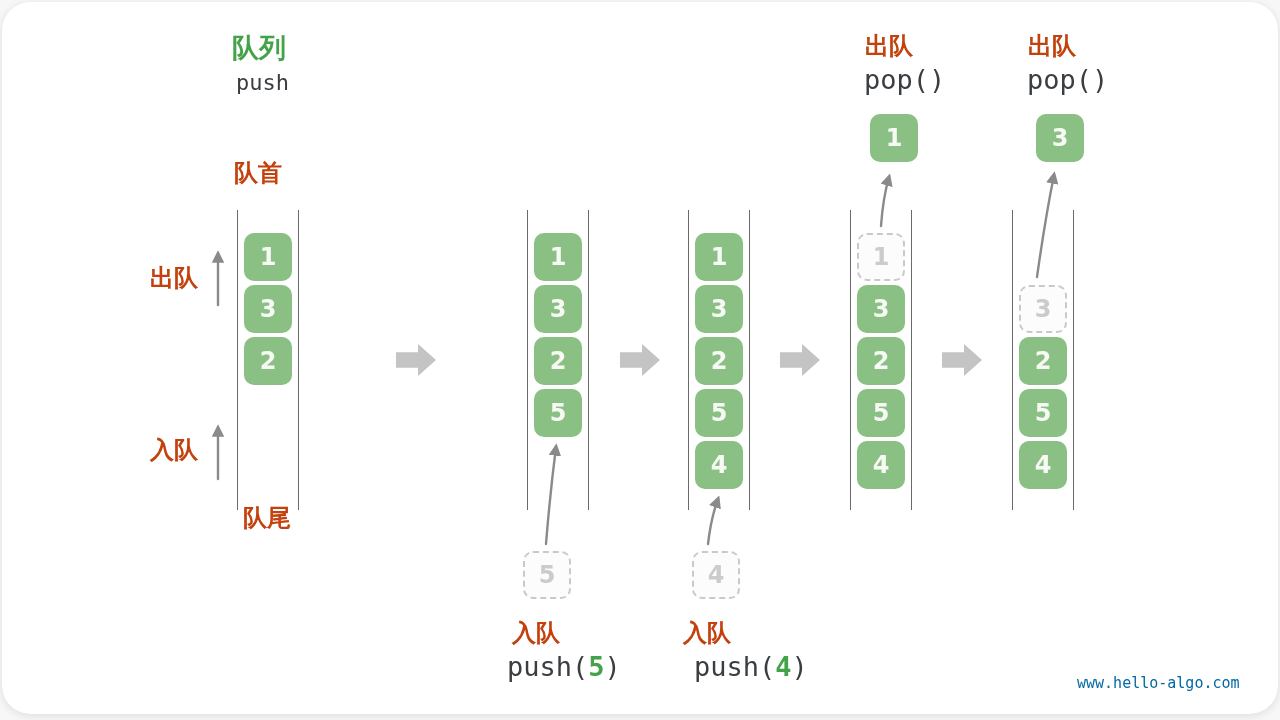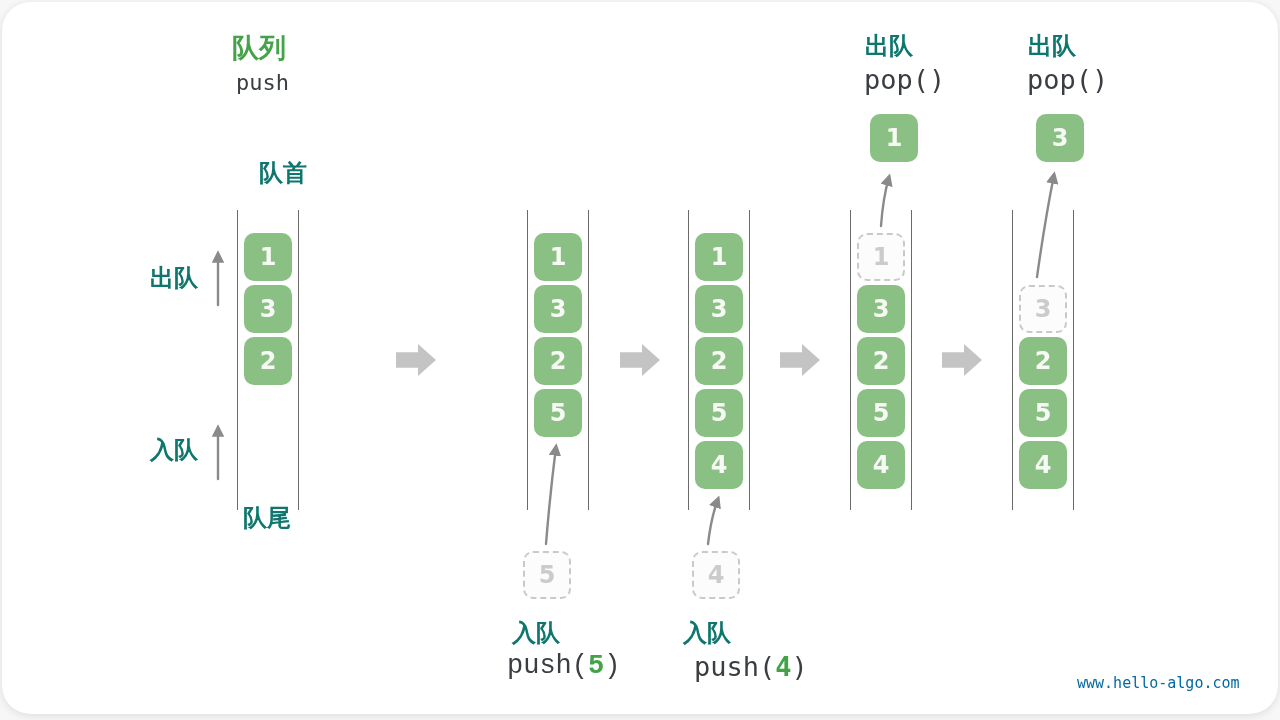--- a/index.html
+++ b/index.html
@@ -11,42 +11,42 @@
   .col{position:absolute;top:210px;width:62px;height:300px;box-sizing:border-box;
        border-left:1.6px solid #6a6a6a;border-right:1.6px solid #6a6a6a;}
   .q1{left:237px}.q2{left:527px}.q3{left:688px}.q4{left:850px}.q5{left:1012px}
   .box{position:absolute;width:48px;height:48px;border-radius:10px;background:#8AC084;color:#f7faf4;
        font:bold 24px "DejaVu Sans",sans-serif;display:flex;align-items:center;justify-content:center;}
   .col .box{left:6px;}
   .s0{top:23px}.s1{top:75px}.s2{top:127px}.s3{top:179px}.s4{top:231px}
   .ghost{background:#fcfcfc;border:2.5px dashed #c9c9c9;color:#c9ccc9;box-sizing:border-box;}
   .floating{position:absolute;}
   
-  .zh{position:absolute;font:bold 24px "DejaVu Sans",sans-serif;color:#0f766e;white-space:nowrap;}
+  .zh{position:absolute;font:bold 24px "DejaVu Sans",sans-serif;color:#c2410c;white-space:nowrap;}
   .code{position:absolute;font:27px "DejaVu Sans Mono","Liberation Mono",monospace;color:#3a3e42;white-space:nowrap;}
   .title-zh{position:absolute;left:232px;top:30px;font:bold 27px "DejaVu Sans",sans-serif;color:#44A248;}
   .title-en{position:absolute;left:236px;top:70px;font:22px "DejaVu Sans Mono","Liberation Mono",monospace;color:#3a3e42;}
   .green-num{color:#44A248;font-weight:bold;}
   
   .barrow{position:absolute;top:344px;width:40px;height:32px;background:#c4c4c4;
           clip-path:polygon(0 26%,55% 26%,55% 0,100% 50%,55% 100%,55% 74%,0 74%);}
   .ba1{left:396px}.ba2{left:620px}.ba3{left:780px}.ba4{left:942px}
   svg.overlay{position:absolute;left:0;top:0;pointer-events:none;}
   .watermark{position:absolute;left:1077px;top:674px;font:15px "DejaVu Sans Mono","Liberation Mono",monospace;color:#0369a1;}
 </style>
 </head>
 <body>
 
 <div id="stage">
   <div class="card"></div>
 
   <div class="title-zh">队列</div>
   <div class="title-en">push</div>
 
-  <div class="zh" style="left:259px;top:157px;font-family:Liberation Serif, serif;">队首</div>
+  <div class="zh" style="left:234px;top:157px;font-family:Liberation Serif, serif;">队首</div>
   <div class="zh" style="left:150px;top:262px;">出队</div>
   <div class="zh" style="left:150px;top:434px;">入队</div>
   <div class="zh" style="left:243px;top:502px;">队尾</div>
 
   <div class="col q1">
     <div class="box s0">1</div>
     <div class="box s1">3</div>
     <div class="box s2">2</div>
   </div>
 
@@ -80,21 +80,21 @@
     <div class="box s4">4</div>
   </div>
 
   <div class="barrow ba1"></div>
   <div class="barrow ba2"></div>
   <div class="barrow ba3"></div>
   <div class="barrow ba4"></div>
 
   <div class="box ghost floating" style="left:523px;top:551px;">5</div>
   <div class="zh" style="left:512px;top:617px;">入队</div>
-  <div class="code" style="left:507px;top:651px;font-family:Liberation Mono, monospace;"><span>push(</span><span class="green-num">5</span><span>)</span></div>
+  <div class="code" style="left:507px;top:651px;"><span>push(</span><span class="green-num">5</span><span>)</span></div>
 
   <div class="box ghost floating" style="left:692px;top:551px;">4</div>
   <div class="zh" style="left:683px;top:617px;">入队</div>
   <div class="code" style="left:678px;top:651px;margin-left:16px;"><span>push(</span><span class="green-num">4</span><span>)</span></div>
 
   <div class="zh" style="left:865px;top:30px;">出队</div>
   <div class="code" style="left:864px;top:64px;">pop()</div>
   <div class="box floating" style="left:870px;top:114px;">1</div>
 
   <div class="zh" style="left:1028px;top:30px;">出队</div>

